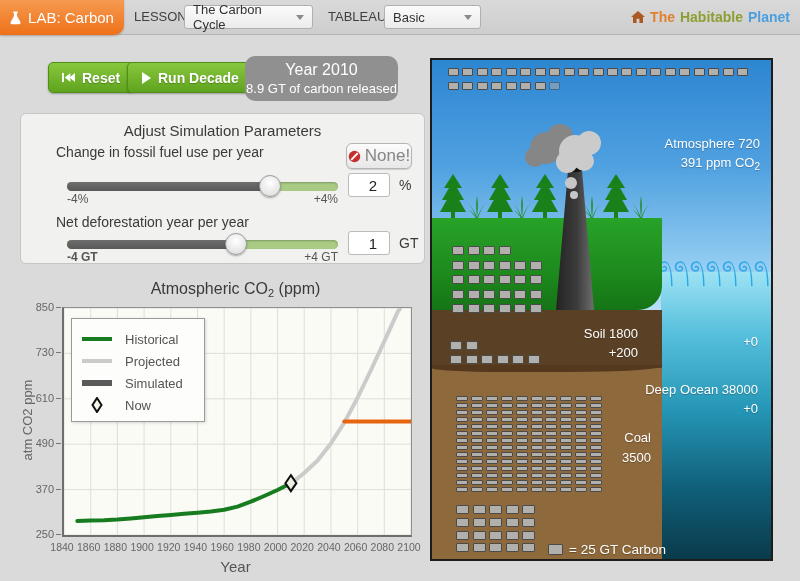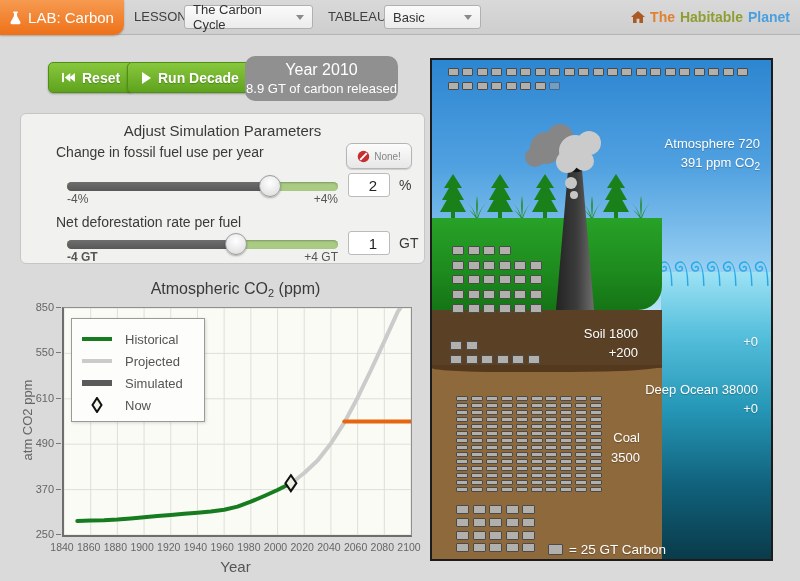--- a/index.html
+++ b/index.html
@@ -13,21 +13,21 @@
   .caret{width:0;height:0;border-left:4px solid transparent;border-right:4px solid transparent;border-top:5px solid #8a8a8a;margin-left:8px;}
   .brand{position:absolute;right:10px;top:0;height:34px;display:flex;align-items:center;gap:5px;font-size:14px;font-weight:bold;cursor:pointer;}
   
   .gbtn{position:absolute;top:62px;height:29px;background:linear-gradient(#87c73d,#5fa31d);border:1px solid #4f8f15;border-radius:5px;color:#fff;font-size:14px;font-weight:bold;display:flex;align-items:center;gap:7px;padding:0 13px;box-shadow:0 1px 2px rgba(0,0,0,.3);cursor:pointer;text-shadow:0 1px 1px rgba(0,0,0,.25);}
   .yearbox{position:absolute;left:245px;top:56px;width:153px;height:45px;background:#909090;border-radius:10px;color:#fff;text-align:center;display:flex;flex-direction:column;justify-content:center;gap:2px;}
   .yearbox .l1{font-size:16px;} .yearbox .l2{font-size:13px;}
   
   .panel{position:absolute;left:20px;top:113px;width:405px;height:151px;background:#f1f1ef;border:1px solid #c6c6c6;border-radius:6px;box-sizing:border-box;}
   .ptitle{position:absolute;left:0;top:8px;width:100%;text-align:center;font-size:15px;color:#3a3a3a;}
   .plabel{position:absolute;left:35px;font-size:14px;color:#3a3a3a;}
-  .nonebtn{position:absolute;left:325px;top:29px;width:66px;height:26px;box-sizing:border-box;background:linear-gradient(#fcfcfc,#e7e7e7);border:1px solid #b5b5b5;border-radius:6px;display:flex;align-items:center;justify-content:center;gap:4px;font-size:10px;color:#868686;cursor:pointer;box-shadow:0 1px 1px rgba(0,0,0,.15);}
+  .nonebtn{position:absolute;left:325px;top:29px;width:66px;height:26px;box-sizing:border-box;background:linear-gradient(#fcfcfc,#e7e7e7);border:1px solid #b5b5b5;border-radius:6px;display:flex;align-items:center;justify-content:center;gap:4px;font-size:17px;color:#868686;cursor:pointer;box-shadow:0 1px 1px rgba(0,0,0,.15);}
   .slider{position:absolute;left:46px;width:271px;height:22px;cursor:pointer;}
   .track{position:absolute;left:0;top:7px;width:100%;height:9px;border-radius:5px;background:#a9cb83;box-shadow:inset 0 1px 2px rgba(0,0,0,.25);}
   .fill{position:absolute;left:0;top:7px;height:9px;border-radius:5px 0 0 5px;background:linear-gradient(#6e6e6e,#585858);}
   .handle{position:absolute;top:0;width:22px;height:22px;border-radius:50%;background:radial-gradient(circle at 50% 35%,#ffffff,#d9d9d9);border:1px solid #9c9c9c;box-sizing:border-box;box-shadow:0 1px 2px rgba(0,0,0,.3);cursor:grab;}
   .rng{position:absolute;font-size:12px;color:#555;}
   .vbox{position:absolute;left:327px;width:42px;height:24px;box-sizing:border-box;border:1px solid #bbb;border-radius:3px;background:#fff;font-family:"Liberation Sans",sans-serif;font-size:15px;color:#222;text-align:right;padding:0 12px 0 0;}
   .unit{position:absolute;left:378px;font-size:14px;color:#3a3a3a;}
   
   .ctitle{position:absolute;left:62px;top:280px;width:347px;text-align:center;font-size:16px;color:#3a3a3a;}
   .sub{font-size:10px;vertical-align:-3px;}
@@ -122,21 +122,21 @@
     <div class="slider" style="top:61px;">
       <div class="track"></div>
       <div class="fill" style="width: 75%;"></div>
       <div class="handle" style="left: calc(75% - 11px);"></div>
     </div>
     <span class="rng" style="left:46px;top:78px;">-4%</span>
     <span class="rng" style="left:257px;top:78px;width:60px;text-align:right;">+4%</span>
     <input class="vbox" style="top: 59px;" value="2">
     <span class="unit" style="top:63px;">%</span>
 
-    <div class="plabel" style="top:100px;">Net deforestation rate per fuel</div>
+    <div class="plabel" style="top:100px;">Net deforestation year per year</div>
     <div class="slider" style="top:119px;">
       <div class="track"></div>
       <div class="fill" style="width: 62.5%;"></div>
       <div class="handle" style="left: calc(62.5% - 11px);"></div>
     </div>
     <span class="rng" style="left:46px;top:136px;font-weight:bold;">-4 GT</span>
     <span class="rng" style="left:257px;top:136px;width:60px;text-align:right;">+4 GT</span>
     <input class="vbox" style="top: 117px;" value="1">
     <span class="unit" style="top:121px;">GT</span>
   </div>
@@ -172,21 +172,21 @@
   </div>
   <div id="ylabels">
       <span class="ytl" style="left: 14px; top: 528px;">250</span>
       <span class="ytick" style="left: 56px; top: 534px;"></span>
       <span class="ytl" style="left: 14px; top: 482.6px;">370</span>
       <span class="ytick" style="left: 56px; top: 488.6px;"></span>
       <span class="ytl" style="left: 14px; top: 437.2px;">490</span>
       <span class="ytick" style="left: 56px; top: 443.2px;"></span>
       <span class="ytl" style="left: 14px; top: 391.8px;">610</span>
       <span class="ytick" style="left: 56px; top: 397.8px;"></span>
-      <span class="ytl" style="left: 14px; top: 346.4px;">550</span>
+      <span class="ytl" style="left: 14px; top: 346.4px;">730</span>
       <span class="ytick" style="left: 56px; top: 352.4px;"></span>
       <span class="ytl" style="left: 14px; top: 301px;">850</span>
       <span class="ytick" style="left: 56px; top: 307px;"></span>
     </div>
   <div id="xlabels">
       <span class="xtl" style="left: 45px; top: 541px;">1840</span>
       <span class="xtl" style="left: 71.6923px; top: 541px;">1860</span>
       <span class="xtl" style="left: 98.3846px; top: 541px;">1880</span>
       <span class="xtl" style="left: 125.077px; top: 541px;">1900</span>
       <span class="xtl" style="left: 151.769px; top: 541px;">1920</span>
@@ -537,21 +537,21 @@
       <div>Soil 1800</div>
         <div>+200</div>
     </div>
     <div class="dlabel" style="right:13px;top:272px;">
         <div>+0</div>
     </div>
     <div class="dlabel" style="right:13px;top:320px;">
       <div>Deep Ocean 38000</div>
         <div>+0</div>
     </div>
-    <div class="dlabel" style="left:140px;width:68px;top:368px;line-height:20px;">
+    <div class="dlabel" style="left:151px;width:68px;top:368px;line-height:20px;">
       <div>Coal</div>
         <div>3500</div>
     </div>
     <div class="bricklegend">
       <span class="b"></span>
       <span>= 25 GT Carbon</span>
     </div>
   </div>
 </div>
 

